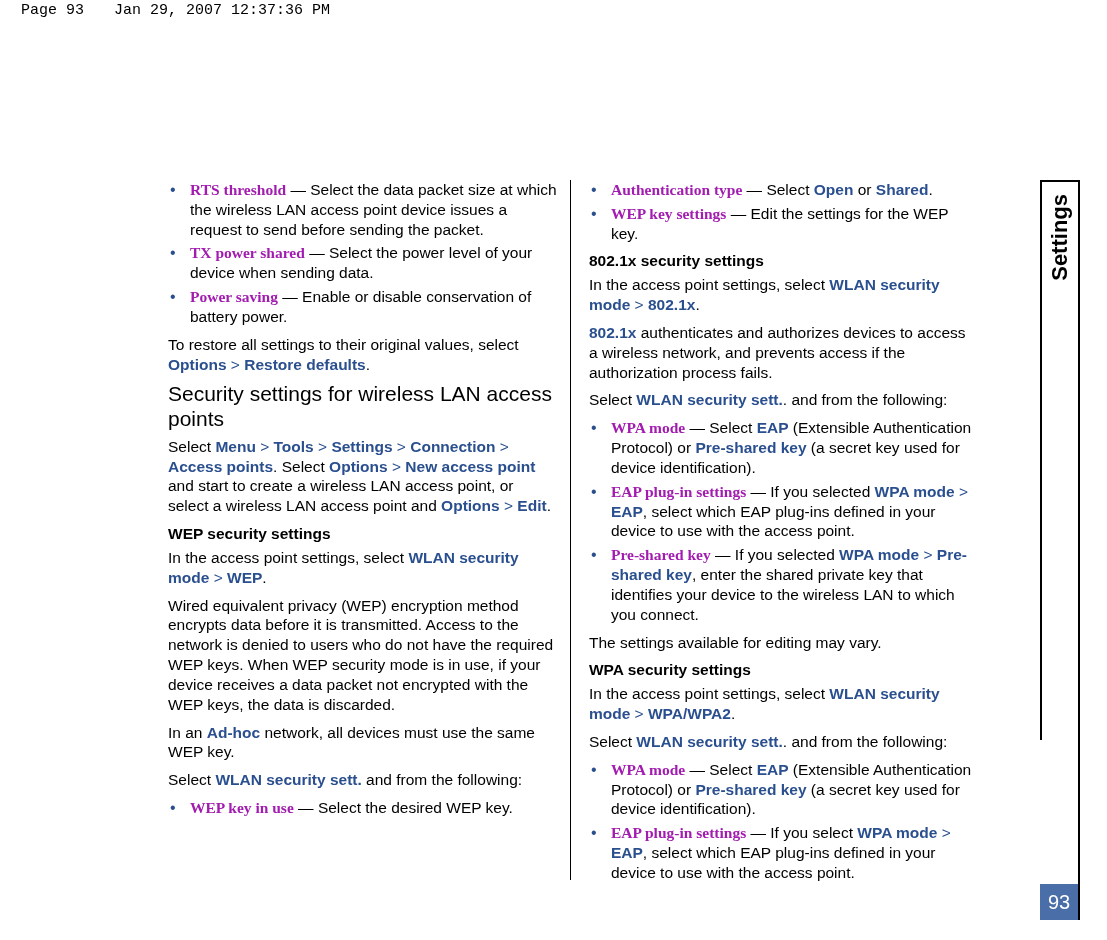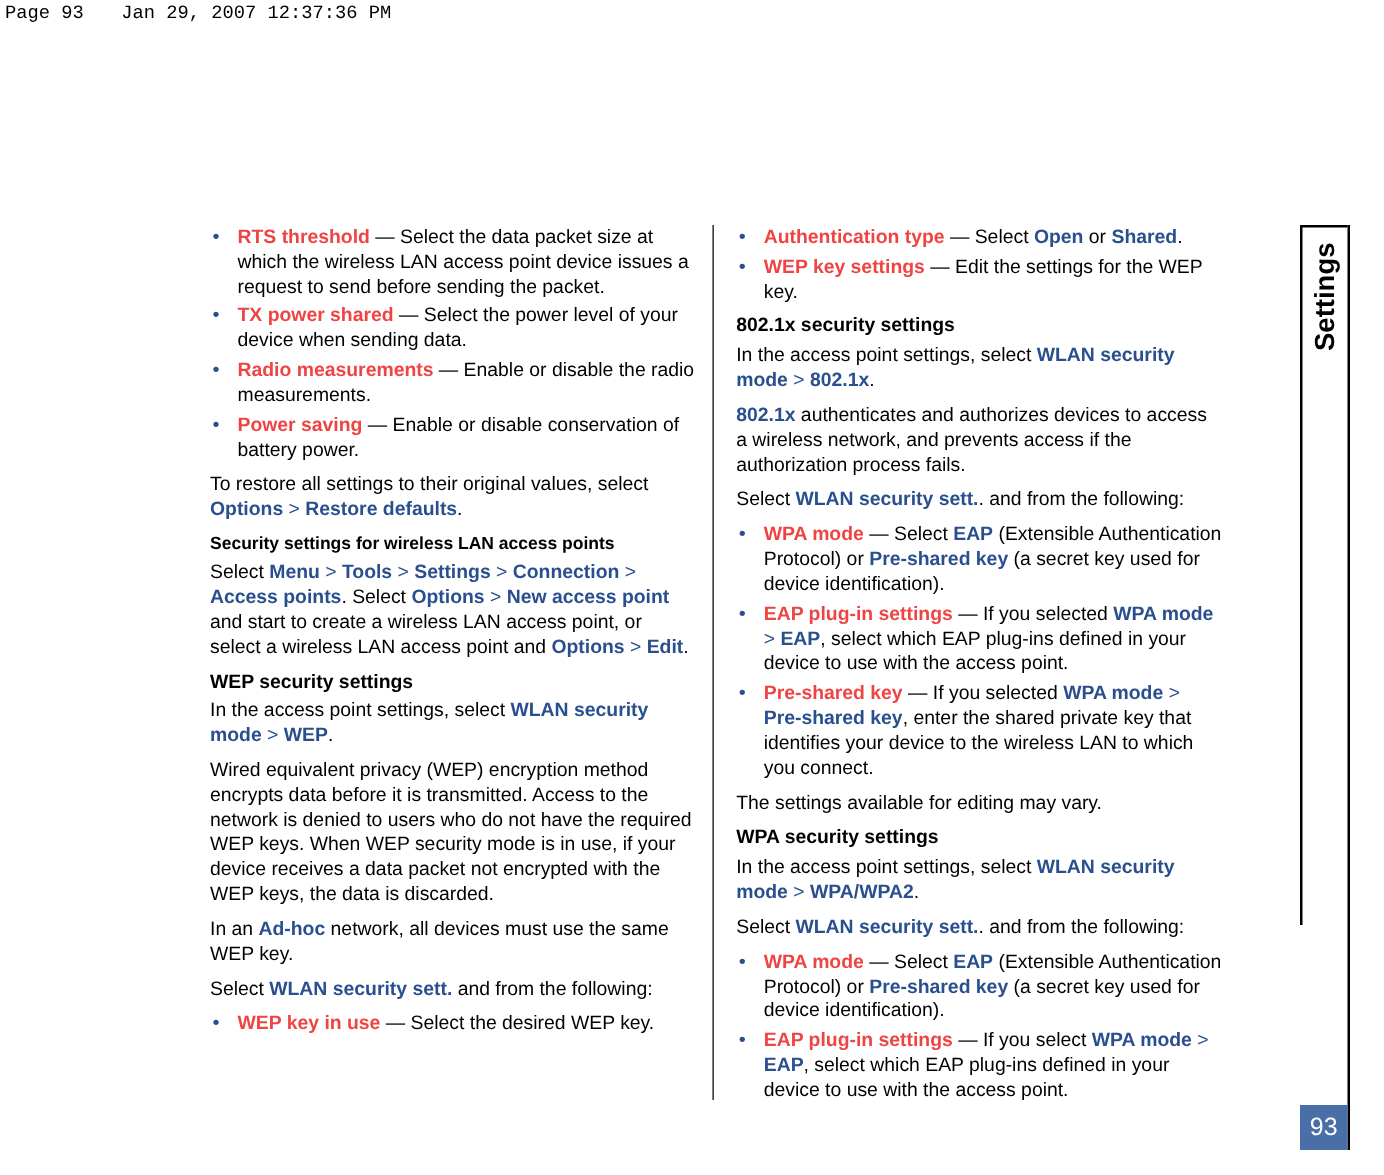--- a/index.html
+++ b/index.html
@@ -12,21 +12,21 @@
     overflow: hidden;
   }
   .header-bar {
     display: flex;
     font-family: "Courier New", monospace;
     font-size: 15px;
     padding: 2px 4px;
     white-space: pre;
   }
   .header-left { flex: 1; }
-  .header-page { margin-right: 30px; }
+  .header-page { margin-right: 30px; margin-left: 17px; }
   .header-date { }
   .page-frame {
     position: absolute;
     top: 180px;
     left: 70px;
     width: 1010px;
     height: 740px;
     border-right: 2px solid #000;
   }
   .side-tab {
@@ -86,25 +86,25 @@
     margin-bottom: 4px;
   }
   ul.bullet li::before {
     content: "•";
     position: absolute;
     left: 2px;
     top: 0;
     color: #2a4f8f;
     font-size: 16px;
   }
-  .term { color: #ef4444; font-weight: bold; }
+  .term { color: #a21caf; font-weight: bold; font-family: Liberation Serif, serif; }
   p { margin-bottom: 8px; }
   h2.sec {
-    font-size: 14px;
-    font-weight: bold;
+    font-size: 21px;
+    font-weight: normal;
     margin: 8px 0 6px 0;
     line-height: 1.15;
   }
   .subhead {
     font-weight: bold;
     margin: 6px 0 4px 0;
   }
   .nav { color: #2a4f8f; font-weight: bold; }
   .chev { color: #2a4f8f; font-weight: normal; }
 </style>
@@ -123,21 +123,20 @@
   <div class="page-num-box">
     <span>93</span>
   </div>
 
   <div class="columns">
 
     <div class="col left">
       <ul class="bullet">
         <li><span class="term">RTS threshold</span><span> — Select the data packet size at which the wireless LAN access point device issues a request to send before sending the packet.</span></li>
         <li><span class="term">TX power shared</span><span> — Select the power level of your device when sending data.</span></li>
-        <li><span class="term">Radio measurements</span><span> — Enable or disable the radio measurements.</span></li>
         <li><span class="term">Power saving</span><span> — Enable or disable conservation of battery power.</span></li>
       </ul>
 
       <p>
         <span>To restore all settings to their original values, select </span><span class="nav">Options</span><span class="chev"> &gt; </span><span class="nav">Restore defaults</span><span>.</span>
       </p>
 
       <h2 class="sec">Security settings for wireless LAN access points</h2>
 
       <p>

